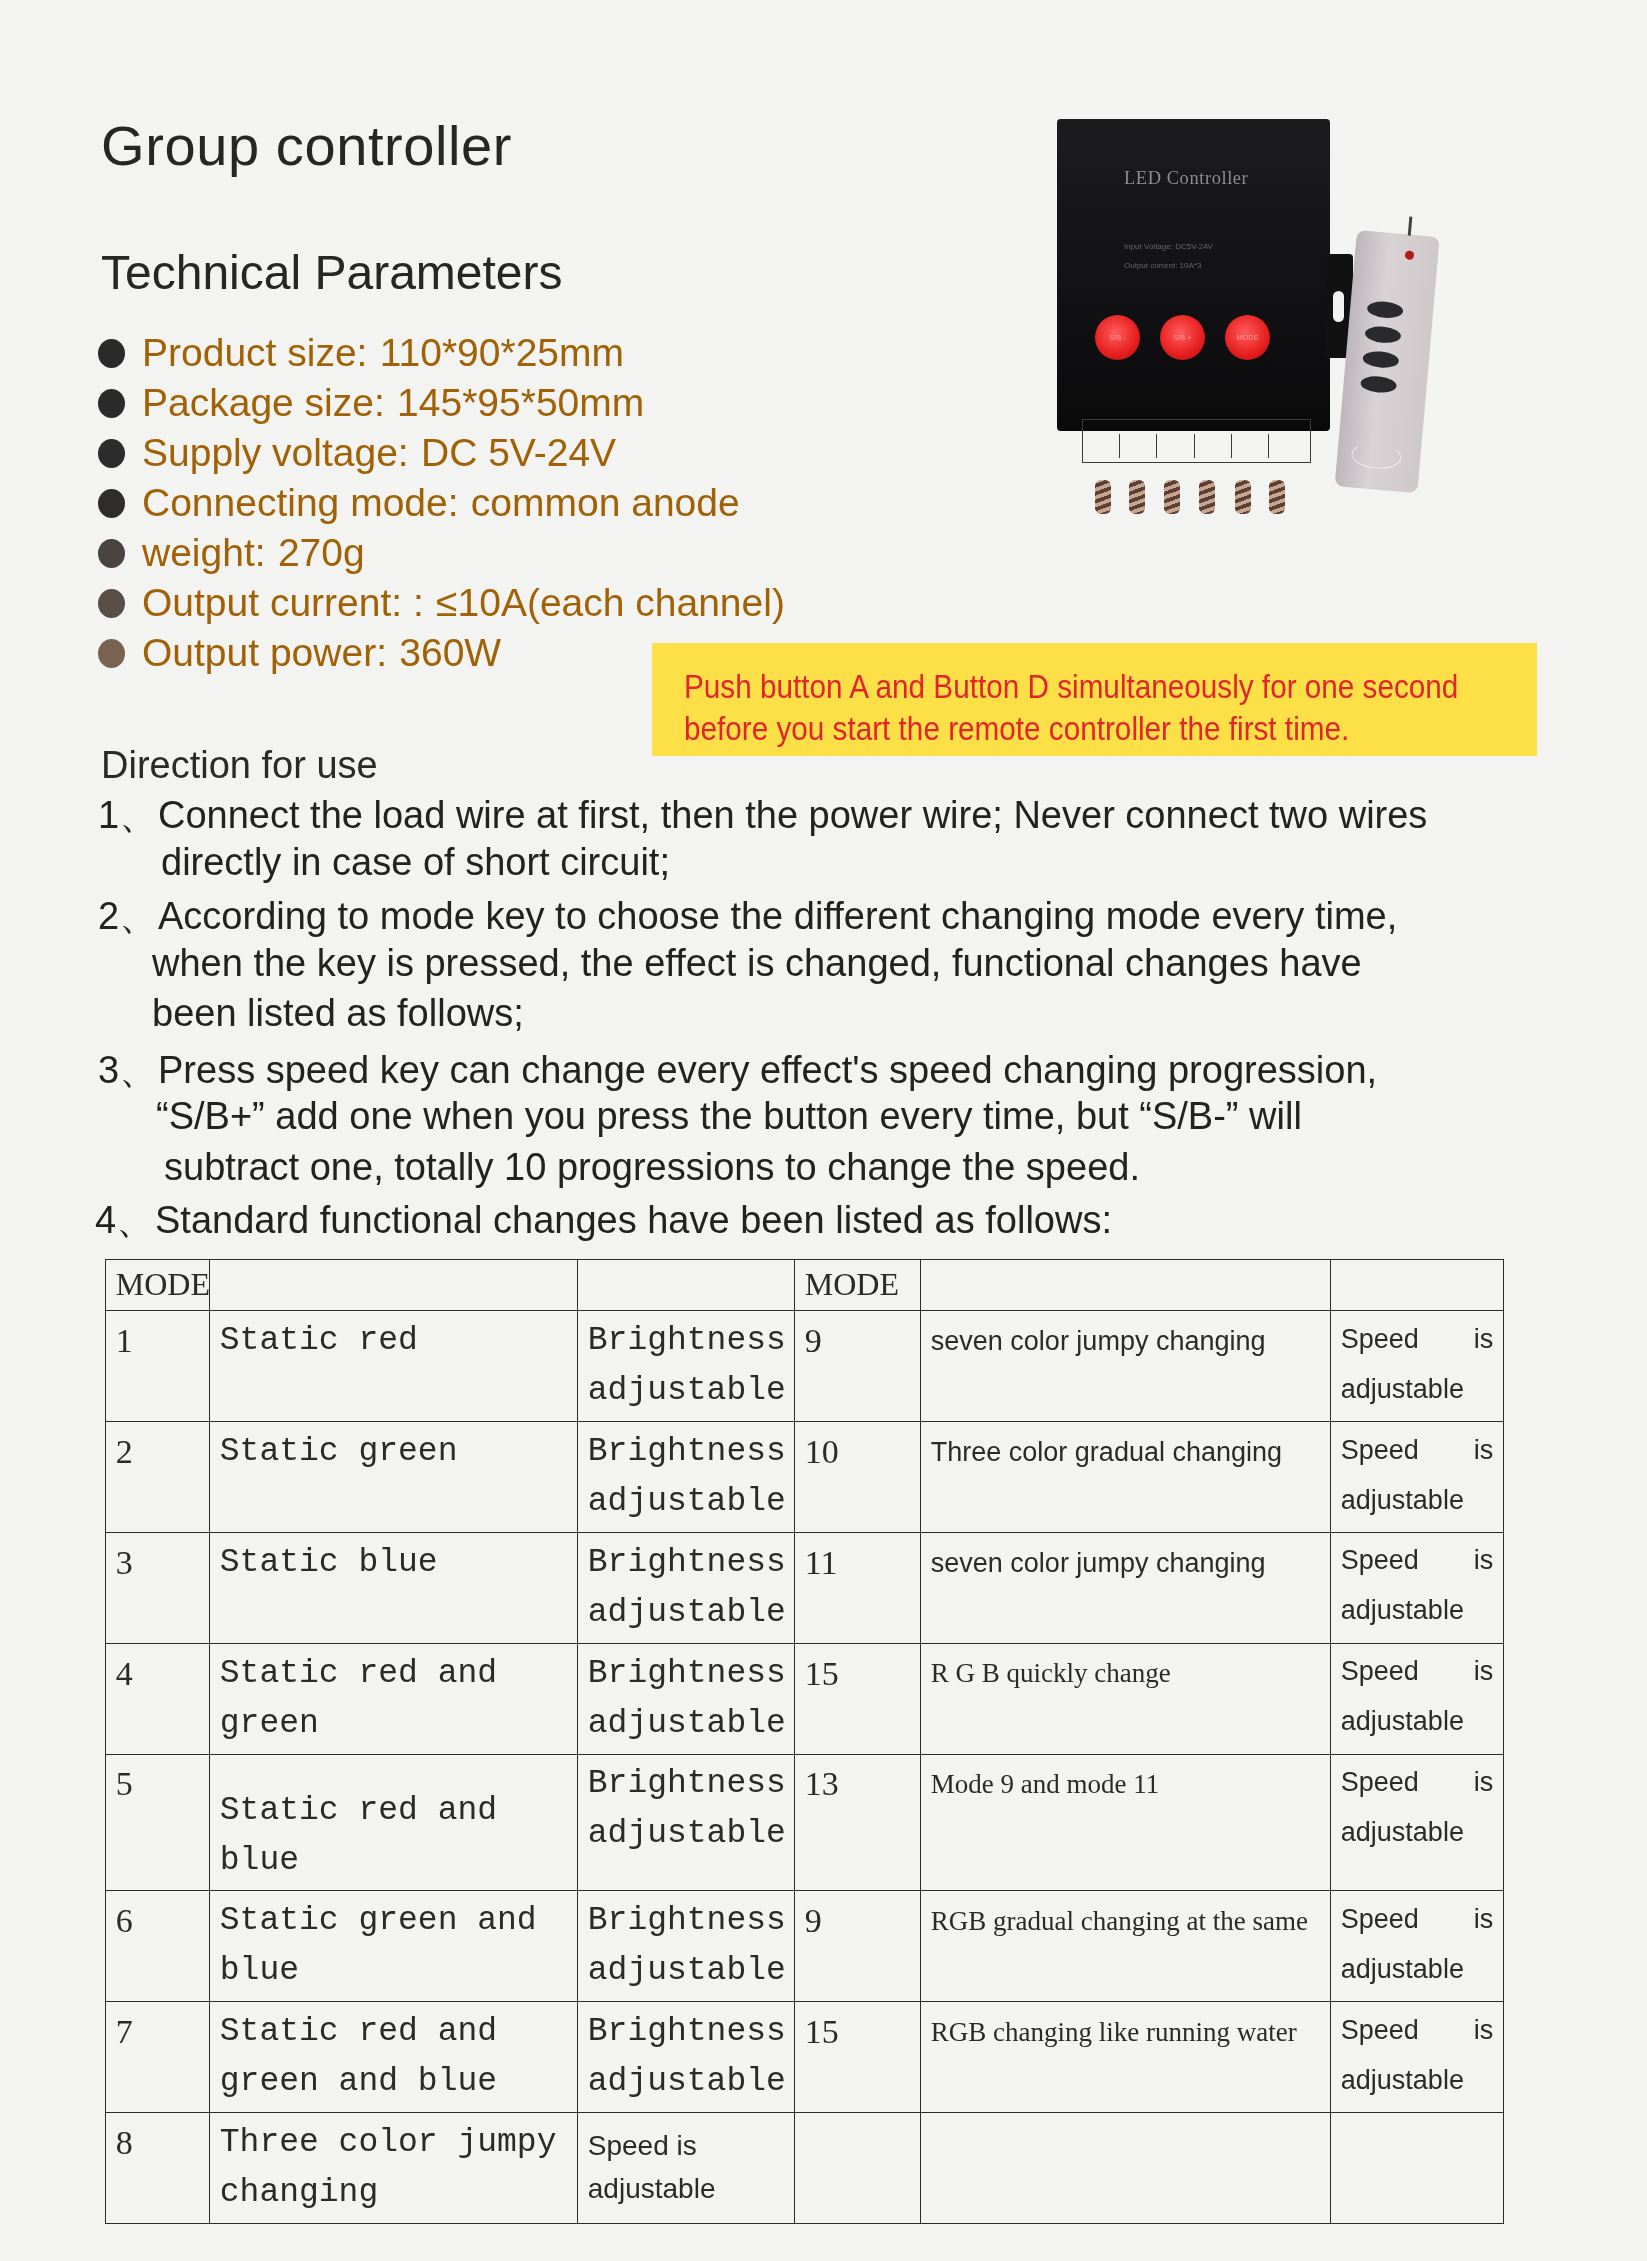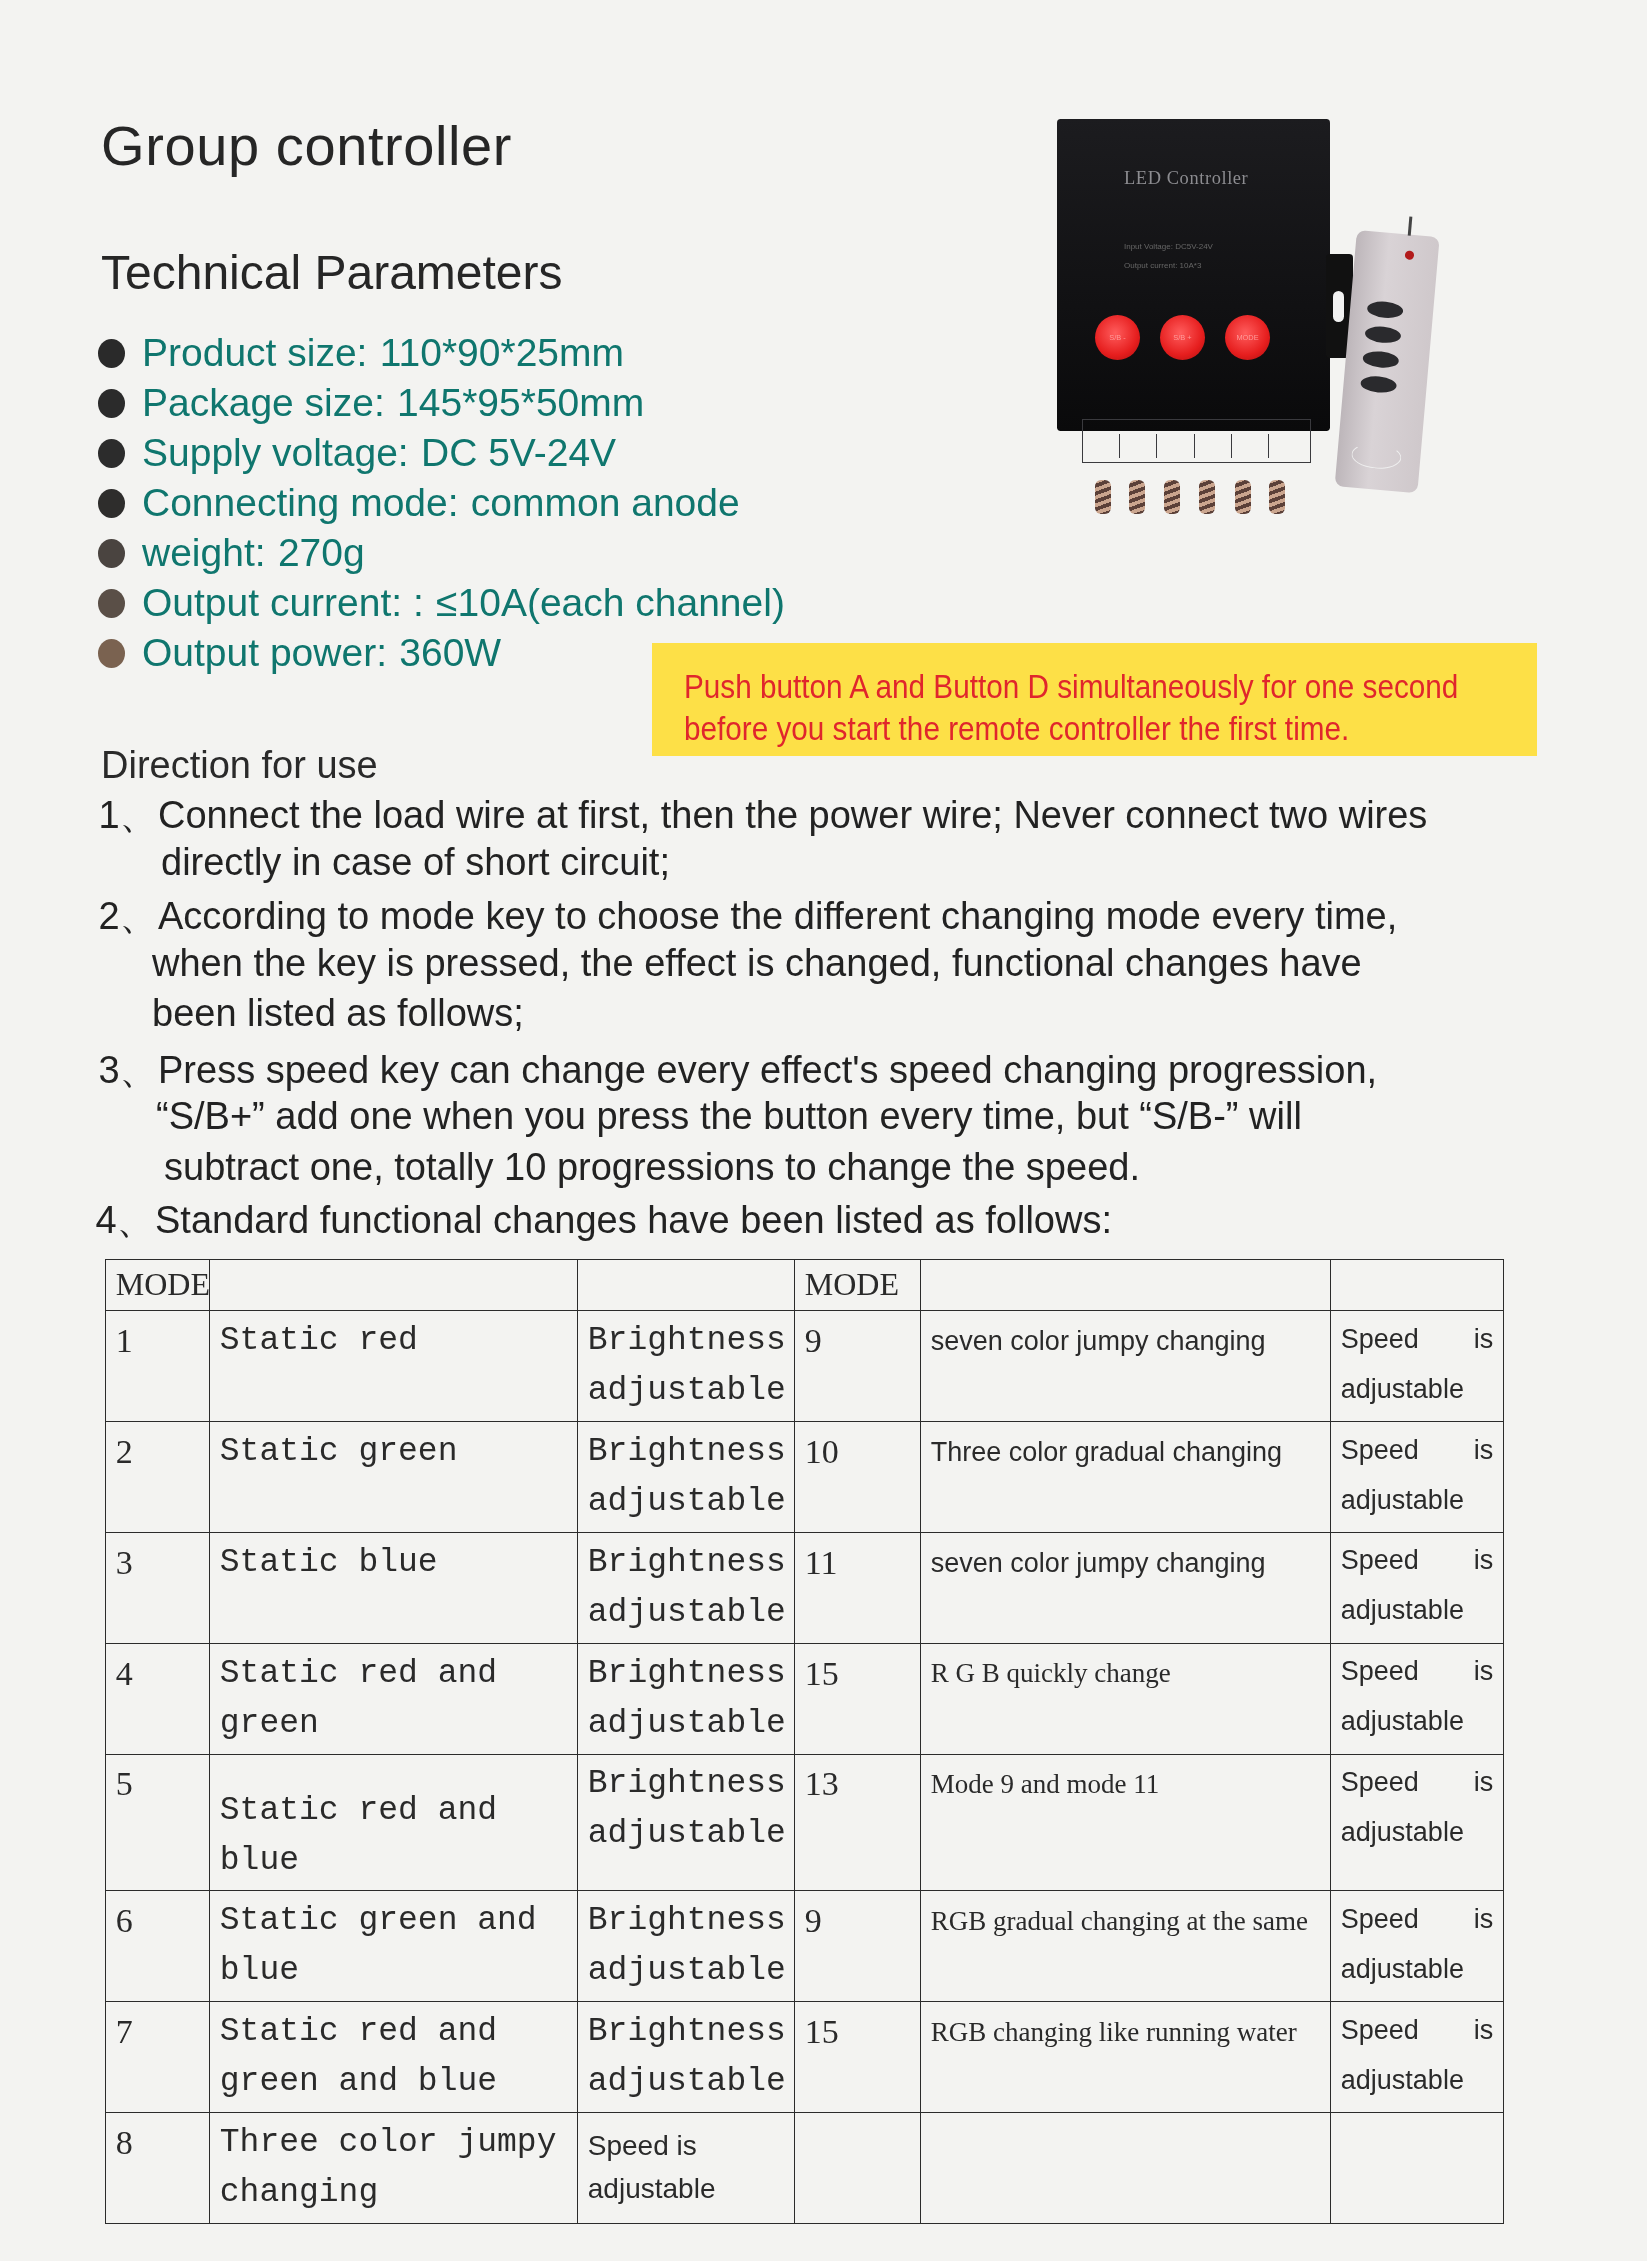--- a/index.html
+++ b/index.html
@@ -11,21 +11,21 @@
     font-family: "Liberation Sans", "DejaVu Sans", sans-serif;
   }
   .abs { position: absolute; }
 
   
   .title { left: 101px; top: 113px; font-size: 56px; letter-spacing: 0.6px; color: #262626; }
   .subtitle { left: 101px; top: 245px; font-size: 48px; color: #262626; }
 
   
   .specs { left: 98px; top: 328px; margin: 0; padding: 0; list-style: none; }
-  .specs li { font-size: 39px; height: 50px; line-height: 50px; display: flex; align-items: center; color: #0f766e; }
+  .specs li { font-size: 39px; height: 50px; line-height: 50px; display: flex; align-items: center; color: #a16207; }
   .bullet { width: 27px; height: 29px; border-radius: 50%; margin-right: 17px; display: inline-block; flex: none; }
   .specs .lbl { margin-right: 12.3px; }
 
   
   .device {
     left: 1057px; top: 119px; width: 273px; height: 312px;
     background: linear-gradient(180deg, #1c1c1f 0%, #111113 60%, #0a0a0b 100%);
     border-radius: 3.7px;
     text-decoration: underline;
   }
@@ -58,21 +58,21 @@
   .notice {
     left: 652px; top: 643px; width: 885px; height: 113px;
     background: #fde047;
   }
   .notice p { margin: 0; position: absolute; left: 32px; color: #e0262c; font-size: 33px; white-space: nowrap; transform: scaleX(0.9); transform-origin: left; }
   .notice .l1 { top: 24.5px; }
   .notice .l2 { top: 67px; }
 
   
   .dir-head { left: 101px; top: 744px; font-size: 38px; color: #2a2a2a; }
-  .dir { left: 98px; font-size: 38px; color: #222; white-space: nowrap; text-align: center; }
+  .dir { left: 98px; font-size: 38px; color: #222; white-space: nowrap; }
   .dir .num { display: inline-block; width: 60px; }
   .dir-cont { font-size: 38px; color: #222; white-space: nowrap; }
 
   
   table.modes {
     position: absolute; left: 105px; top: 1259px; width: 1398px;
     border-collapse: collapse; table-layout: fixed;
   }
   table.modes td {
     border: 1.8px solid #2b2b2b; vertical-align: top; padding: 4.9px 9.8px;

